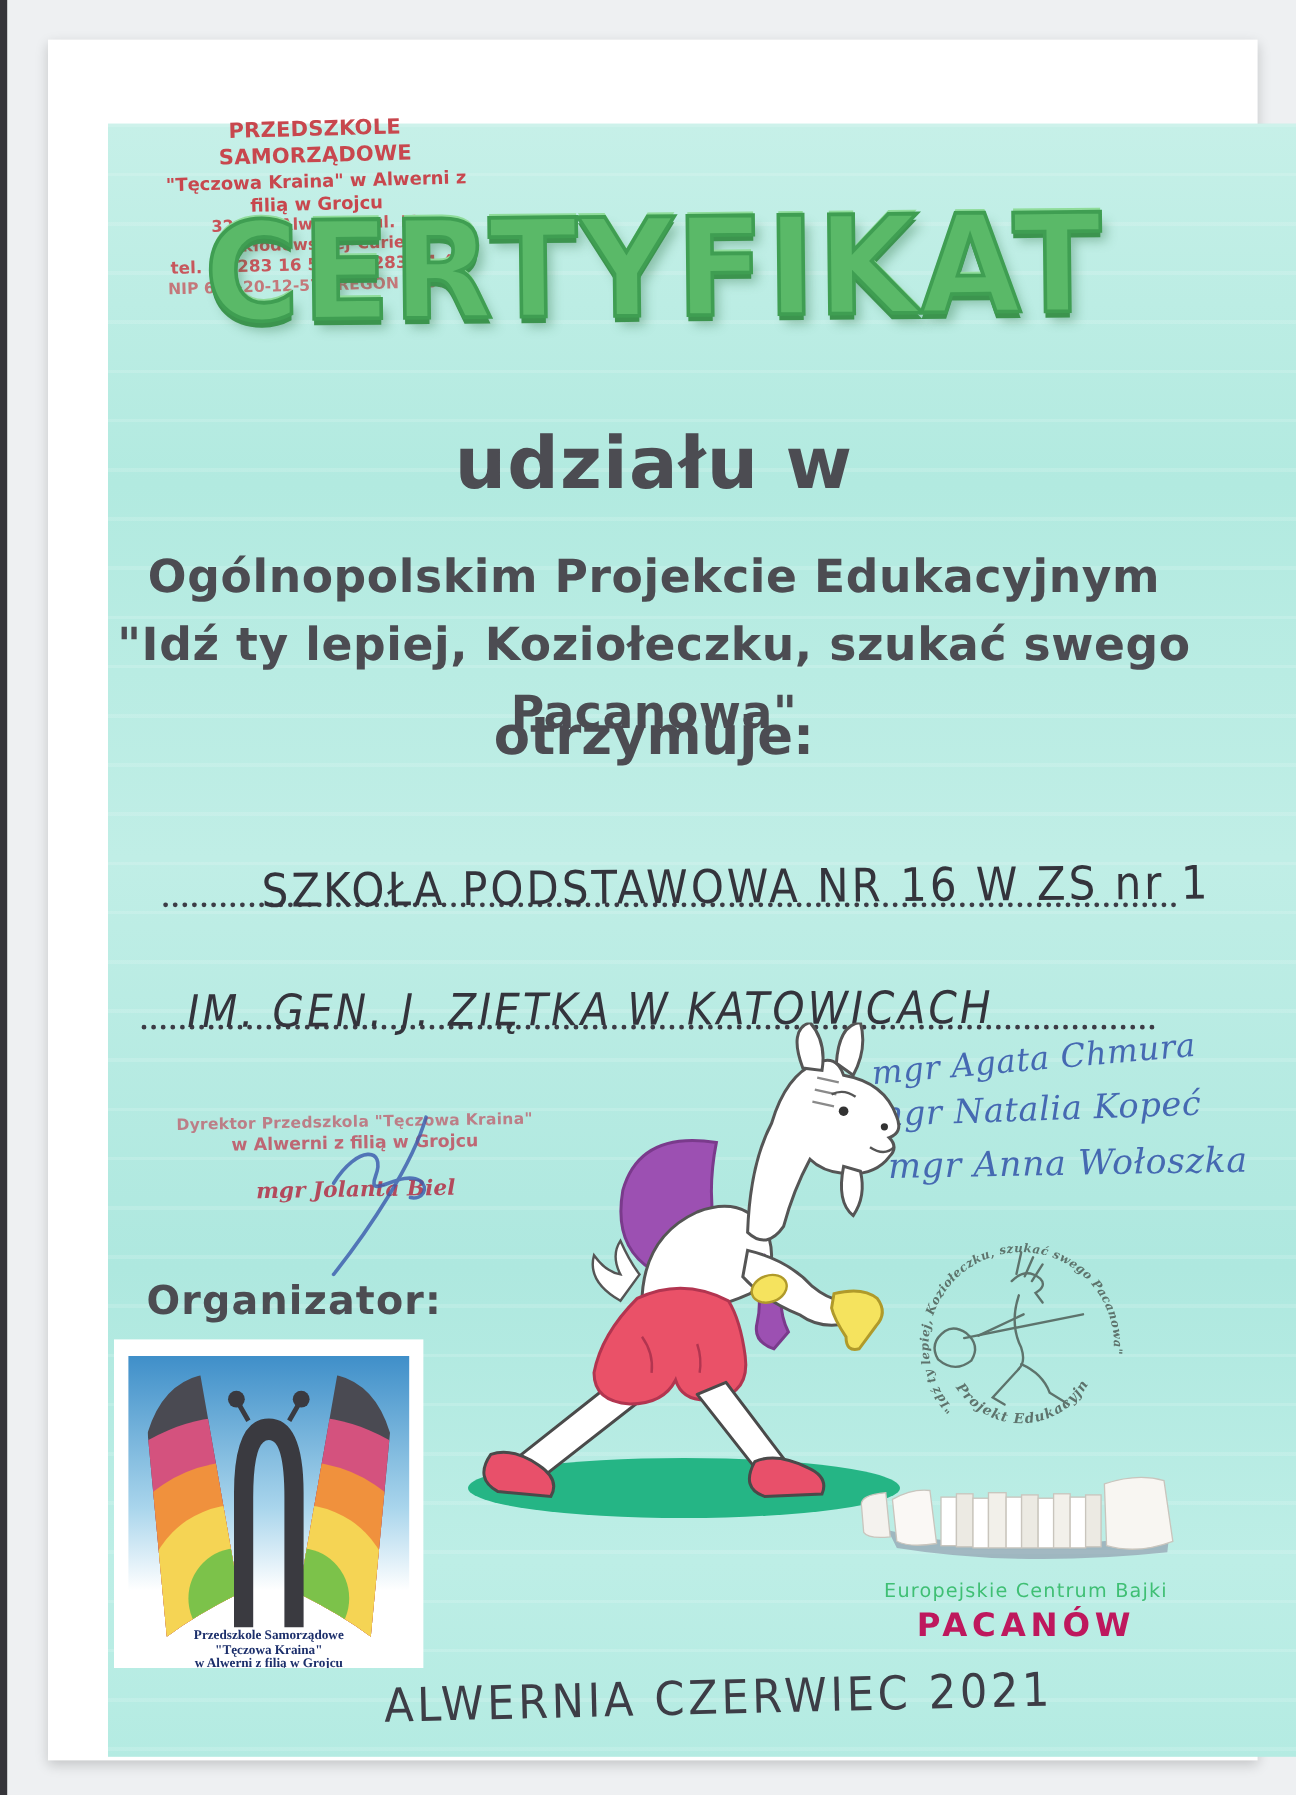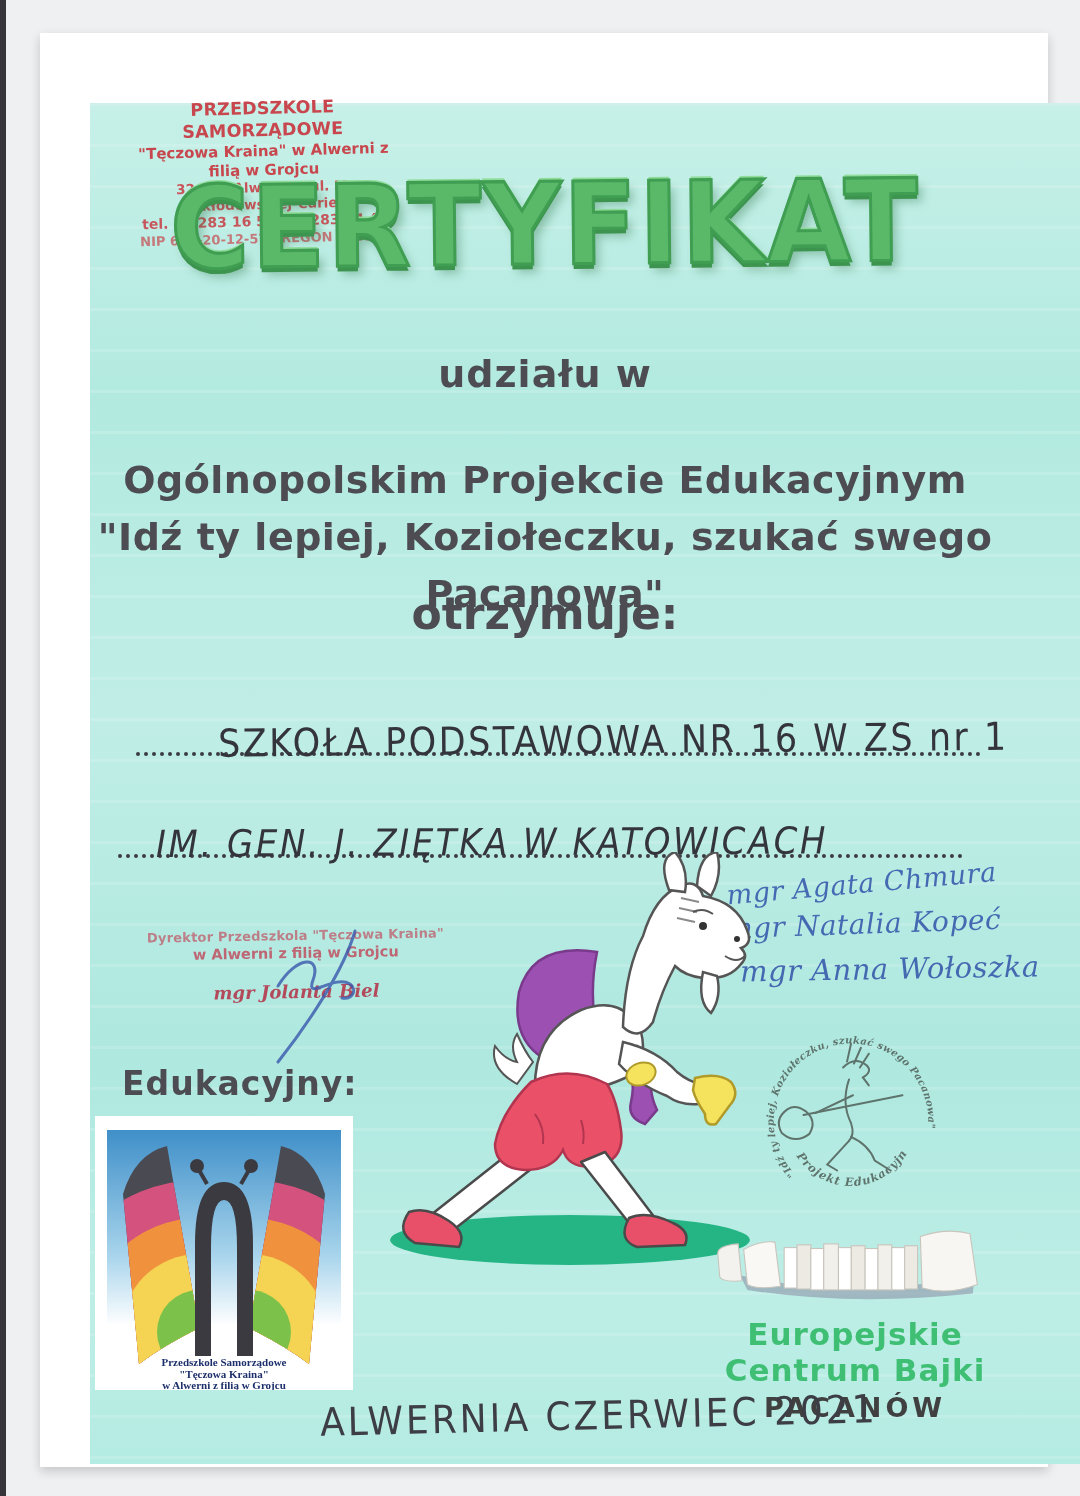--- a/index.html
+++ b/index.html
@@ -35,21 +35,21 @@
 
   
   .title{
     left:50px;top:162px;width:990px;text-align:center;
     font-size:108px;font-weight:900;letter-spacing:2px;
     color:#5ab968;-webkit-text-stroke:3px #3f9e52;
     text-shadow:0 -3px 0 #8fdc9a, 0 5px 0 #3c944e, 5px 8px 9px rgba(40,110,60,.35);
     transform:rotate(-.6deg) scaleY(1.05);
   }
   .heading{color:#4c4c52;font-weight:bold;}
-  .subtitle{left:50px;top:352px;width:990px;font-size:38px;letter-spacing:1px;}
+  .subtitle{left:50px;top:352px;width:990px;font-size:60px;letter-spacing:1px;}
   .project{left:50px;top:452px;width:990px;font-size:38px;line-height:1.5;letter-spacing:.5px;}
   .receives{left:50px;top:588px;width:990px;font-size:44px;}
 
   .dotline{
     height:58px;border-bottom:4px dotted #3c3c45;
   }
   .hand{
     font-family:"DejaVu Sans", sans-serif;color:#34343c;
     letter-spacing:2.5px;white-space:nowrap;
   }
@@ -70,22 +70,22 @@
   .sigs .s1{transform:rotate(-5deg);}
   .sigs .s2{transform:rotate(-2deg);margin-top:10px;font-size:28px;}
   .sigs .s3{transform:rotate(-1deg);margin-top:12px;font-size:29px;margin-left:14px;}
 
   
   .org-label{left:122px;top:1064px;width:300px;font-size:33px;font-weight:bold;color:#4c4c52;letter-spacing:1px;}
   .org-logo{left:95px;top:1116px;}
 
   
   .ecb{left:690px;top:1220px;width:330px;text-align:center;}
-  .ecb .e1{font-size:31px;font-weight:bold;color:#3fbf74;letter-spacing:1px;margin-top:4px;}
-  .ecb .e2{font-size:27px;font-weight:bold;color:#404040;letter-spacing:4px;margin-top:4px;}
+  .ecb .e1{font-size:16px;font-weight:normal;color:#3fbf74;letter-spacing:1px;margin-top:4px;}
+  .ecb .e2{font-size:27px;font-weight:bold;color:#be185d;letter-spacing:4px;margin-top:4px;}
 
   .dateline{
     left:320px;top:1396px;width:480px;text-align:center;
     font-size:36px;color:#3d3d46;letter-spacing:3px;white-space:nowrap;
     transform:rotate(-1.4deg) scaleY(1.08);
   }
   svg{display:block;}
 </style>
 </head>
 <body>
@@ -191,21 +191,21 @@
     <path d="M92,46 Q104,34 116,44 Q122,50 112,56 L118,64"></path>
     <path d="M98,58 Q90,82 100,102 Q104,114 98,120"></path>
     <path d="M52,94 L152,74"></path>
     <path d="M36,88 Q22,98 30,112 Q44,124 58,113 Q66,100 54,90 Q44,83 36,88 Z"></path>
     <path d="M102,74 L64,92"></path>
     <path d="M98,120 L76,144 L86,150"></path>
     <path d="M100,116 Q118,124 124,140 L140,150"></path>
   </g>
 </svg>
 
-<div class="abs org-label">Edukacyjny:</div>
+<div class="abs org-label">Organizator:</div>
 <svg class="abs org-logo" width="258" height="274" viewBox="0 0 258 274">
   <rect x="0" y="0" width="258" height="274" fill="#ffffff"></rect>
   <defs>
     <linearGradient id="sky" x1="0" y1="0" x2="0" y2="1">
       <stop offset="0" stop-color="#3f8fc9"></stop>
       <stop offset="0.55" stop-color="#a9d5ec"></stop>
       <stop offset="0.85" stop-color="#ffffff"></stop>
     </linearGradient>
     <clipPath id="ldoor">
         <path d="M28,78 Q40,38 72,30 L104,212 Q68,230 44,248 Z"></path>

